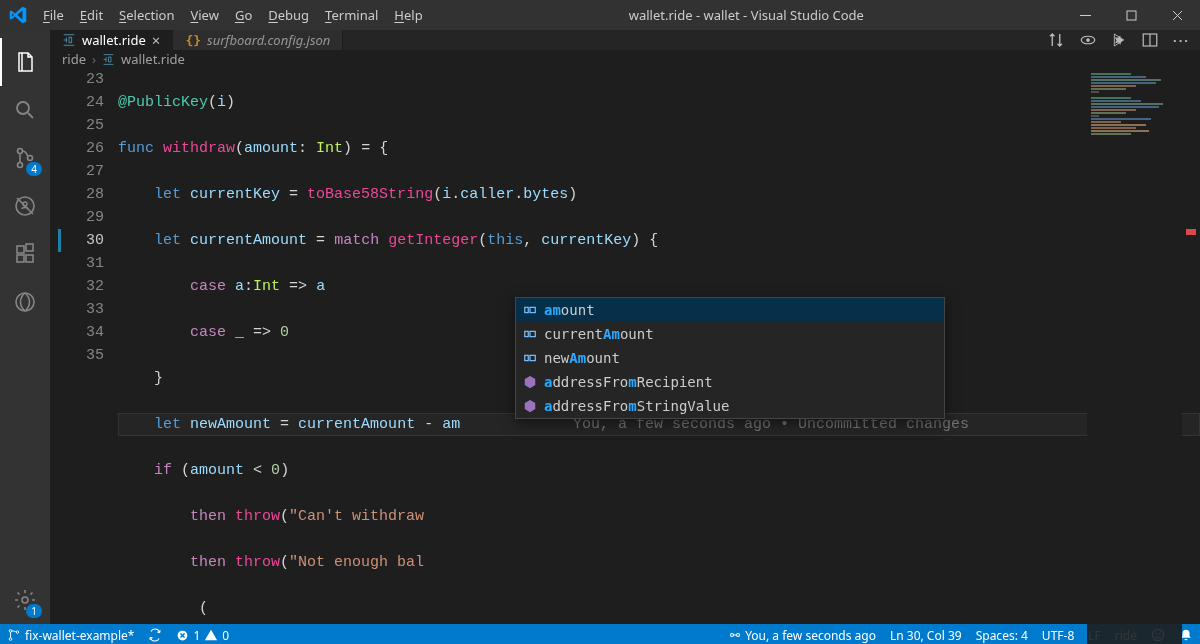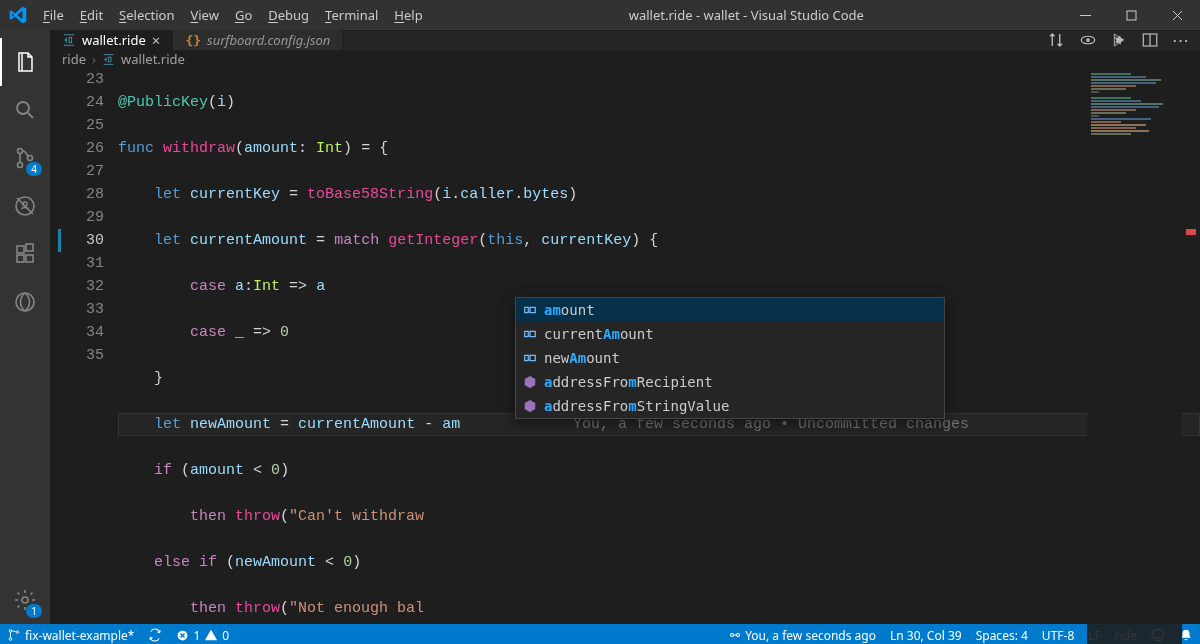--- a/index.html
+++ b/index.html
@@ -290,21 +290,20 @@
 <div class="line"><span class="tok-ann">@PublicKey</span>(<span class="tok-param">i</span>)</div>
 <div class="line"><span class="tok-kw">func</span> <span class="tok-fn">withdraw</span>(<span class="tok-param">amount</span>: <span class="tok-type">Int</span>) <span class="tok-op">=</span> {</div>
 <div class="line">    <span class="tok-kw">let</span> <span class="tok-var">currentKey</span> <span class="tok-op">=</span> <span class="tok-fn">toBase58String</span>(<span class="tok-param">i</span>.<span class="tok-prop">caller</span>.<span class="tok-prop">bytes</span>)</div>
 <div class="line">    <span class="tok-kw">let</span> <span class="tok-var">currentAmount</span> <span class="tok-op">=</span> <span class="tok-match">match</span> <span class="tok-fn">getInteger</span>(<span class="tok-kw">this</span>, <span class="tok-var">currentKey</span>) {</div>
 <div class="line">        <span class="tok-match">case</span> <span class="tok-var">a</span>:<span class="tok-type">Int</span> <span class="tok-op">=&gt;</span> <span class="tok-var">a</span></div>
 <div class="line">        <span class="tok-match">case</span> <span class="tok-op">_</span> <span class="tok-op">=&gt;</span> <span class="tok-num">0</span></div>
 <div class="line">    }</div>
 <div class="line cur-line">    <span class="tok-kw">let</span> <span class="tok-var">newAmount</span> <span class="tok-op">=</span> <span class="tok-var">currentAmount</span> <span class="tok-op">-</span> <span class="tok-var">am</span><span class="codelens" style="left:455px;">You, a few seconds ago • Uncommitted changes</span></div>
 <div class="line">    <span class="tok-match">if</span> (<span class="tok-var">amount</span> <span class="tok-op">&lt;</span> <span class="tok-num">0</span>)</div>
 <div class="line">        <span class="tok-match">then</span> <span class="tok-fn">throw</span>(<span class="tok-str">"Can't withdraw </span></div>
-<div class="line">    <span class="tok-match">else</span> <span class="tok-match">if</span> (<span class="tok-var">newAmount</span> <span class="tok-op">&lt;</span> <span class="tok-num">0</span>)</div>
 <div class="line">        <span class="tok-match">then</span> <span class="tok-fn">throw</span>(<span class="tok-str">"Not enough bal</span></div>
 <div class="line">         (</div>
       </div>
 
       <div class="minimap">
         <div style="padding-top:4px;">
           <div class="mm-line">
               <div class="mm-seg" style="width:40px;background:#4a7a5a;"></div>
             </div>
           <div class="mm-line">

